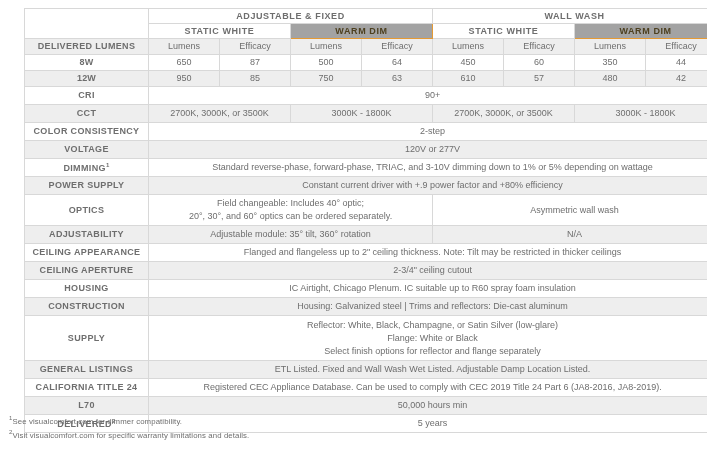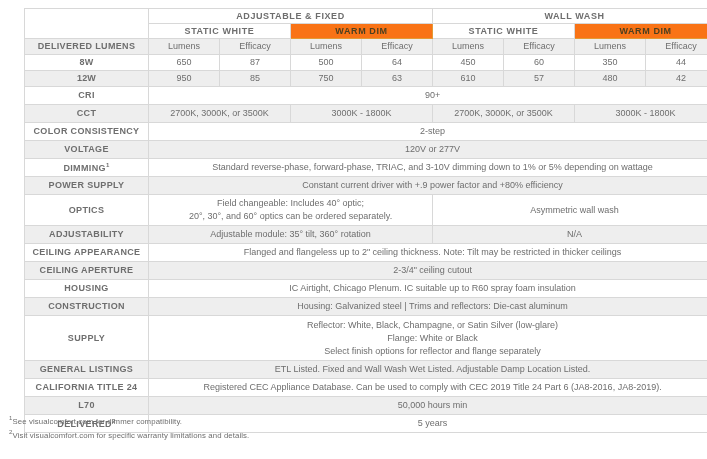--- a/index.html
+++ b/index.html
@@ -49,21 +49,21 @@
   }
   td.sub {
     height: 12px;
     font-size: 8px;
     font-weight: bold;
     letter-spacing: 0.6px;
     color: #4c4c4c;
     background: #ffffff;
   }
   td.sub.warm {
-    background: #f97316;
+    background: #a3a3a3;
     color: #4d4020;
     border-color: #e49a35;
   }
   td.corner { background: #ffffff; }
 
   
   td.lbl {
     text-align: left;
     padding-left: 6px;
     font-size: 7.8px;

